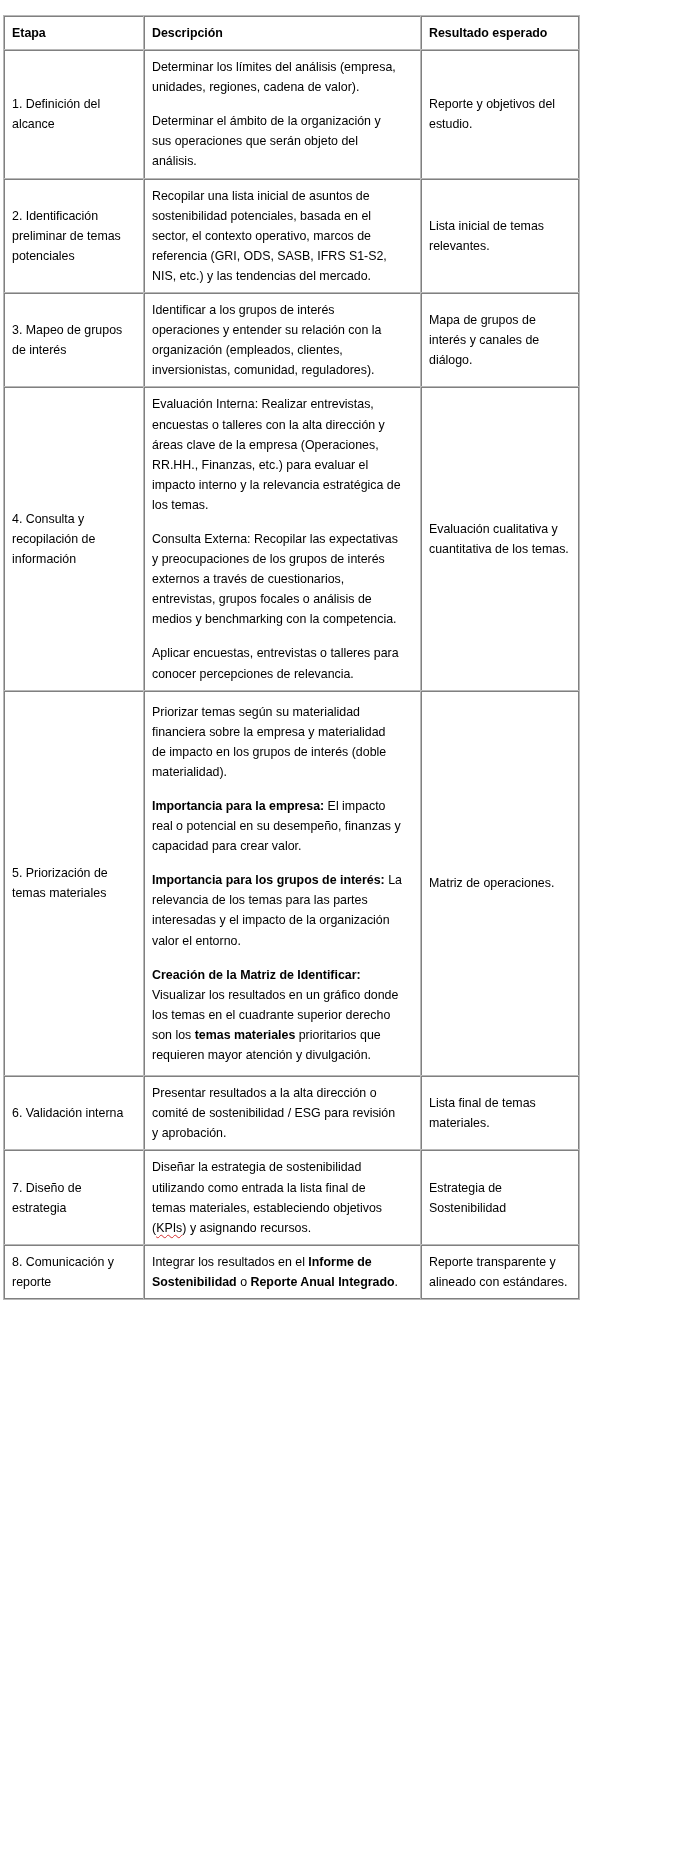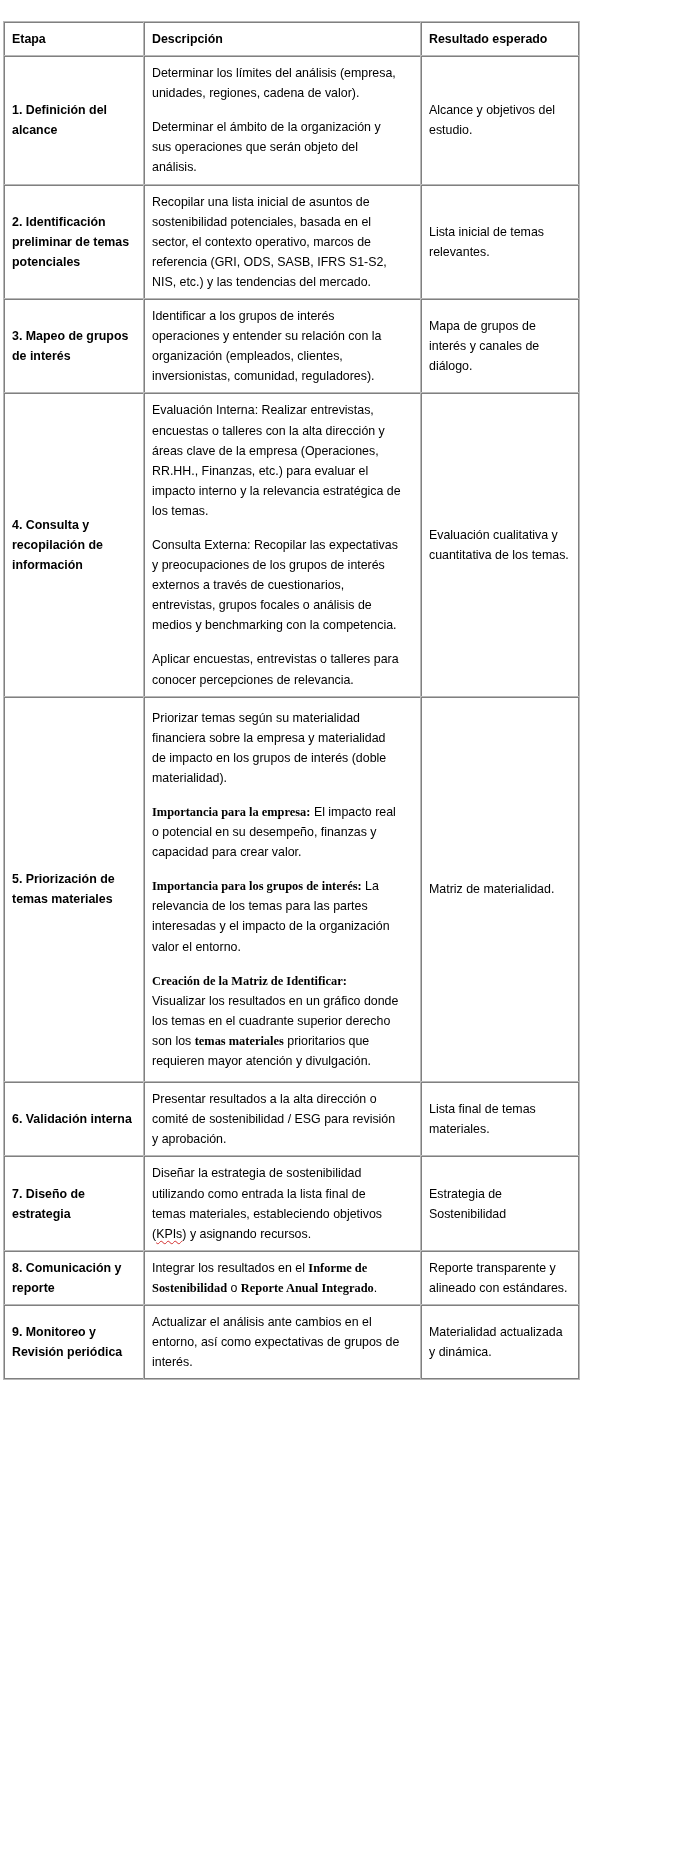--- a/index.html
+++ b/index.html
@@ -10,21 +10,21 @@
   }
   body {
     width: 700px;
     font-family: "Liberation Sans", "DejaVu Sans", sans-serif;
     color: #000000;
     -webkit-font-smoothing: antialiased;
   }
   .page {
     width: 640px;
     box-sizing: border-box;
-    padding: 22px 0 6px 0;
+    padding: 16px 0 6px 0;
   }
   table.matrix-table {
     border-collapse: separate;
     border-spacing: 0;
     width: 575px;
     margin-left: 4px;
     table-layout: fixed;
   }
   table.matrix-table td,
   table.matrix-table th {
@@ -42,38 +42,38 @@
   col.c-desc       { width: 277px; }
   col.c-resultado  { width: 158px; }
 
   thead td {
     font-weight: bold;
     vertical-align: top;
     padding-top: 7px;
     padding-bottom: 18px;
   }
   td.etapa-cell {
-    font-weight: bold;
+    font-weight: normal;
     vertical-align: middle;
   }
   td.desc-cell {
     vertical-align: top;
     padding-top: 9px;
     padding-bottom: 9px;
   }
   td.res-cell {
     vertical-align: middle;
   }
   td.desc-cell p {
     margin: 0 12px 14px 0;
   }
   td.desc-cell p:last-child {
     margin-bottom: 0;
   }
-  .b { font-weight: bold; font-family: Liberation Serif, serif; }
+  .b { font-weight: bold; }
   .spell {
     text-decoration: underline;
     text-decoration-style: wavy;
     text-decoration-color: #d32f2f;
     text-decoration-thickness: 1px;
     text-underline-offset: 2px;
   }
   
   tr.row-1 td { }
   tr.row-5 td.desc-cell { padding-top: 10px; padding-bottom: 10px; }
@@ -95,21 +95,21 @@
         <td>Resultado esperado</td>
       </tr>
     </thead>
     <tbody id="table-body">
         <tr class="row-1">
           <td class="etapa-cell">1. Definición del alcance</td>
           <td class="desc-cell">
             <p>Determinar los límites del análisis (empresa, unidades, regiones, cadena de valor).</p>
             <p>Determinar el ámbito de la organización y sus operaciones que serán objeto del análisis.</p>
           </td>
-          <td class="res-cell">Alcance y objetivos del estudio.</td>
+          <td class="res-cell">Reporte y objetivos del estudio.</td>
         </tr>
         <tr class="row-2">
           <td class="etapa-cell">2. Identificación preliminar de temas potenciales</td>
           <td class="desc-cell">
             <p>Recopilar una lista inicial de asuntos de sostenibilidad potenciales, basada en el sector, el contexto operativo, marcos de referencia (GRI, ODS, SASB, IFRS S1-S2, NIS, etc.) y las tendencias del mercado.</p>
           </td>
           <td class="res-cell">Lista inicial de temas relevantes.</td>
         </tr>
         <tr class="row-3">
           <td class="etapa-cell">3. Mapeo de grupos de interés</td>
@@ -128,21 +128,21 @@
           <td class="res-cell">Evaluación cualitativa y cuantitativa de los temas.</td>
         </tr>
         <tr class="row-5">
           <td class="etapa-cell">5. Priorización de temas materiales</td>
           <td class="desc-cell">
             <p><span>Priorizar temas según su materialidad financiera sobre la empresa y materialidad de impacto en los grupos de interés (doble materialidad).</span></p>
             <p><span class="b">Importancia para la empresa:</span><span> El impacto real o potencial en su desempeño, finanzas y capacidad para crear valor.</span></p>
             <p><span class="b">Importancia para los grupos de interés:</span><span> La relevancia de los temas para las partes interesadas y el impacto de la organización valor el entorno.</span></p>
             <p><span class="b">Creación de la Matriz de Identificar:</span><span> Visualizar los resultados en un gráfico donde los temas en el cuadrante superior derecho son los </span><span class="b">temas materiales</span><span> prioritarios que requieren mayor atención y divulgación.</span></p>
           </td>
-          <td class="res-cell">Matriz de materialidad.</td>
+          <td class="res-cell">Matriz de operaciones.</td>
         </tr>
         <tr class="row-6">
           <td class="etapa-cell">6. Validación interna</td>
           <td class="desc-cell">
             <p>Presentar resultados a la alta dirección o comité de sostenibilidad / ESG para revisión y aprobación.</p>
           </td>
           <td class="res-cell">Lista final de temas materiales.</td>
         </tr>
         <tr class="row-7">
           <td class="etapa-cell">7. Diseño de estrategia</td>
@@ -151,22 +151,15 @@
           </td>
           <td class="res-cell">Estrategia de Sostenibilidad</td>
         </tr>
         <tr class="row-8">
           <td class="etapa-cell">8. Comunicación y reporte</td>
           <td class="desc-cell">
             <p><span>Integrar los resultados en el </span><span class="b">Informe de Sostenibilidad</span><span> o </span><span class="b">Reporte Anual Integrado</span><span>.</span></p>
           </td>
           <td class="res-cell">Reporte transparente y alineado con estándares.</td>
         </tr>
-        <tr class="row-9">
-          <td class="etapa-cell">9. Monitoreo y Revisión periódica</td>
-          <td class="desc-cell">
-            <p>Actualizar el análisis ante cambios en el entorno, así como expectativas de grupos de interés.</p>
-          </td>
-          <td class="res-cell">Materialidad actualizada y dinámica.</td>
-        </tr>
       </tbody>
   </table>
 </div>
 
 </body></html>

